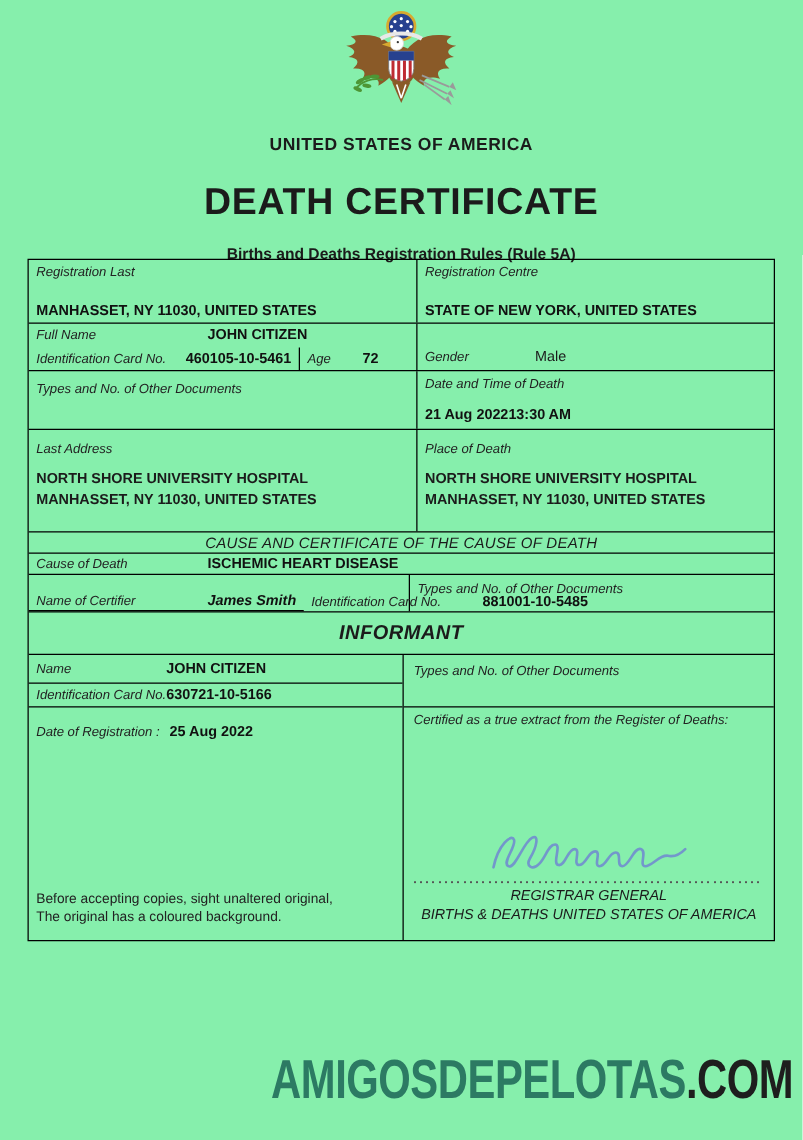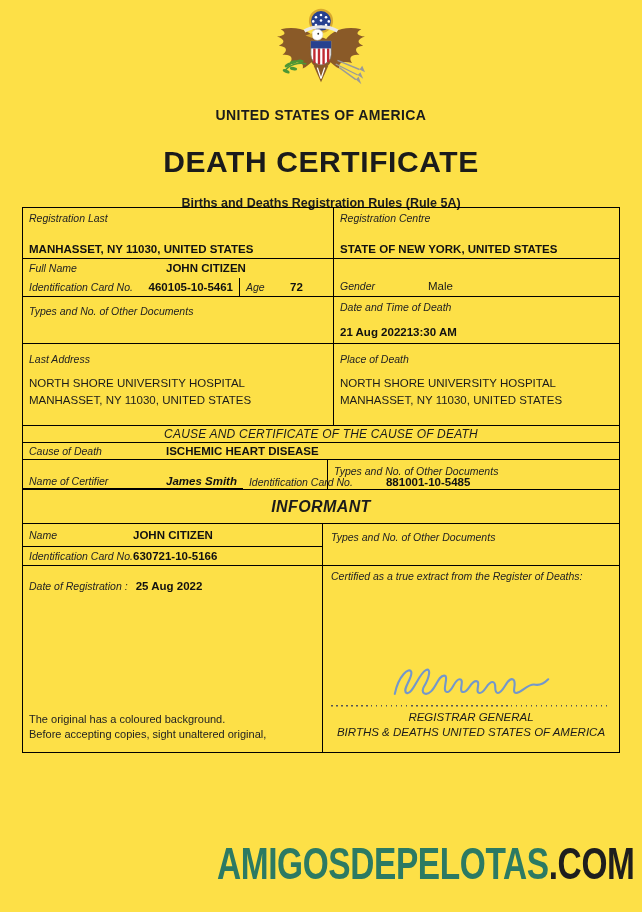--- a/index.html
+++ b/index.html
@@ -1,16 +1,16 @@
 <!DOCTYPE html>
 <html><head>
 <meta charset="utf-8">
 <style>
   html,body{margin:0;padding:0;background:#ffffff;}
-  .page{position:relative;width:642px;height:912px;background:#fde047;
+  .page{position:relative;width:642px;height:912px;background:#86efac;
         font-family:"Liberation Sans",sans-serif;color:#1b1b1b;overflow:hidden;}
   
   .seal{display:block;margin:7px auto 0;}
   .country{text-align:center;font-weight:bold;font-size:14px;letter-spacing:.4px;margin-top:8px;}
   .doc-title{text-align:center;font-weight:bold;font-size:30px;letter-spacing:.6px;margin-top:22px;}
   .subtitle{text-align:center;font-weight:bold;font-size:12.5px;margin-top:17px;}
   
   .cert{position:absolute;left:22px;top:207px;width:598px;border:1px solid #000;box-sizing:border-box;}
   .cert *{box-sizing:border-box;}
   .lbl{font-style:italic;font-size:10.5px;color:#222;white-space:nowrap;}
@@ -32,21 +32,21 @@
   .rC .cr .lbl{width:88px;}
   .lblw{width:137px;}
   .rD{height:47px;}
   .rD .cl{width:311px;border-right:1px solid #000;padding:4px 6px;}
   .rD .cr{flex:1;padding:4px 6px 5px;display:flex;flex-direction:column;justify-content:space-between;}
   .dtvals{display:flex;}
   .rE{height:82px;}
   .rE .cl,.rE .cr{padding:5px 6px;}
   .rE .cl{width:311px;border-right:1px solid #000;}
   .rE .cr{flex:1;}
-  .addr{margin-top:8px;font-weight:normal;font-size:11.5px;line-height:17px;}
+  .addr{margin-top:8px;font-weight:bold;font-size:11.5px;line-height:17px;}
   .rF{height:17px;display:flex;align-items:center;justify-content:center;
       font-style:italic;font-size:12px;letter-spacing:.2px;}
   .rG{height:17px;display:flex;align-items:center;padding:0 6px;}
   .rH{height:30px;}
   .rH .cl{width:305px;border-right:1px solid #000;display:flex;flex-direction:row;align-items:flex-end;}
   .rH .h1{height:15px;border-bottom:1px solid #000;display:flex;align-items:center;padding:0 6px;}
   .rH .h2{height:14px;display:flex;align-items:center;padding:0 6px;}
   .rH .cr{flex:1;padding:1px 6px;}
   .sectI{height:34px;}
   .rJ{display:flex;height:228px;border-bottom:none;}
@@ -237,22 +237,22 @@
         <div class="j2">
           <span class="lbl lblw2">Identification Card No.</span>
           <span class="val">630721-10-5166</span>
         </div>
         <div class="j3">
           <div class="regline">
             <span class="lbl">Date of Registration :</span>
             <span class="val">25 Aug 2022</span>
           </div>
           <div class="notice">
+            <div>Before accepting copies, sight unaltered original,</div>
             <div>The original has a coloured background.</div>
-            <div>Before accepting copies, sight unaltered original,</div>
           </div>
         </div>
       </div>
       <div class="cr">
         <div class="jr1">
           <span class="lbl">Types and No.  of Other Documents</span>
         </div>
         <div class="jr2">
           <span class="lbl">Certified as a true extract from the Register of Deaths:</span>
           <div class="sigzone">

